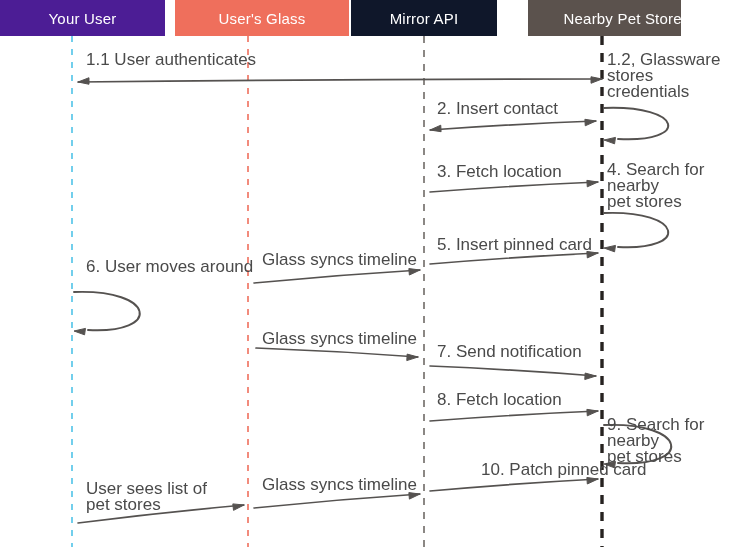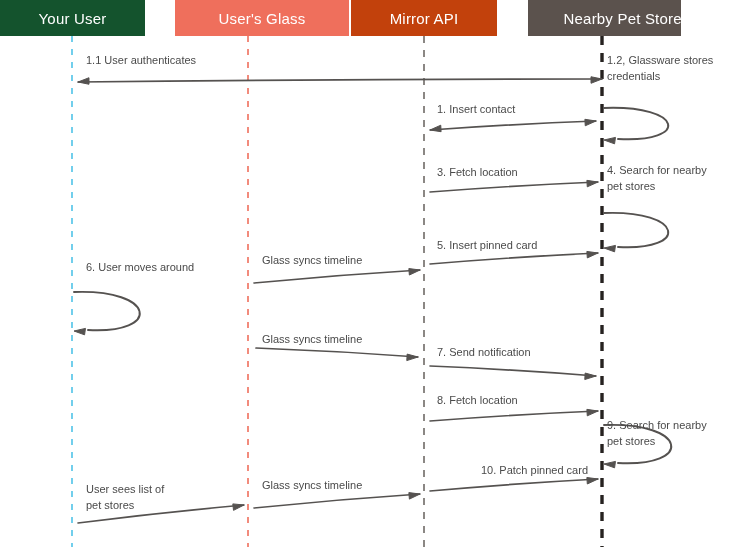--- a/index.html
+++ b/index.html
@@ -36,21 +36,21 @@
   .actor-label {
     color: #ffffff;
     font-size: 15px;
     font-family: "Liberation Sans", sans-serif;
     letter-spacing: 0.2px;
     white-space: nowrap;
   }
   .msg-label {
     position: absolute;
     color: #4a4a4a;
-    font-size: 11px;
+    font-size: 17px;
     font-family: "Liberation Sans", sans-serif;
     line-height: 16px;
     white-space: pre-line;
   }
 </style>
 </head>
 <body>
 
 <div id="diagram-root">
 
@@ -121,38 +121,38 @@
           <path d="M 420 494 L 409.39187668830994 499.1095713914161 L 408.8447827778146 492.6226007383995 Z" fill="#555250" stroke="#555250" stroke-width="1" stroke-linejoin="round"></path>
         </g>
         <g>
           <path d="M 244 505 Q 161 512.5 78 523" fill="none" stroke="#555250" stroke-width="1.7" stroke-linecap="round"></path>
           <path d="M 244 505 L 233.51687124364875 510.3613441857208 L 232.81508135124173 503.88928184463384 Z" fill="#555250" stroke="#555250" stroke-width="1" stroke-linejoin="round"></path>
         </g>
       </g>
   </svg>
 
   <div id="actor-boxes-layer">
-      <div class="actor-box" style="left: 0px; width: 145px; background: #14532d;">
+      <div class="actor-box" style="left: 0px; width: 165px; background: #4c1d95;">
         <span class="actor-label">Your User</span>
       </div>
       <div class="actor-box" style="left: 175px; width: 174px; background: rgb(239, 111, 92);">
         <span class="actor-label">User's Glass</span>
       </div>
-      <div class="actor-box" style="left: 351px; width: 146px; background: #c2410c;">
+      <div class="actor-box" style="left: 351px; width: 146px; background: #0f172a;">
         <span class="actor-label">Mirror API</span>
       </div>
       <div class="actor-box" style="left: 528px; width: 153px; background: rgb(91, 82, 77); padding-left: 44px;">
         <span class="actor-label">Nearby Pet Stores</span>
       </div>
     </div>
   <div id="labels-layer">
       <div class="msg-label" style="left: 86px; top: 52px;">1.1 User authenticates</div>
       <div class="msg-label" style="left: 607px; top: 52px;">1.2, Glassware stores
 credentials</div>
-      <div class="msg-label" style="left: 437px; top: 101px;">1. Insert contact</div>
+      <div class="msg-label" style="left: 437px; top: 101px;">2. Insert contact</div>
       <div class="msg-label" style="left: 437px; top: 164px;">3. Fetch location</div>
       <div class="msg-label" style="left: 607px; top: 162px;">4. Search for nearby
 pet stores</div>
       <div class="msg-label" style="left: 437px; top: 237px;">5. Insert pinned card</div>
       <div class="msg-label" style="left: 262px; top: 252px;">Glass syncs timeline</div>
       <div class="msg-label" style="left: 86px; top: 259px;">6. User moves around</div>
       <div class="msg-label" style="left: 262px; top: 331px;">Glass syncs timeline</div>
       <div class="msg-label" style="left: 437px; top: 344px;">7. Send notification</div>
       <div class="msg-label" style="left: 437px; top: 392px;">8. Fetch location</div>
       <div class="msg-label" style="left: 607px; top: 388px; margin-top: 29px;">9. Search for nearby

